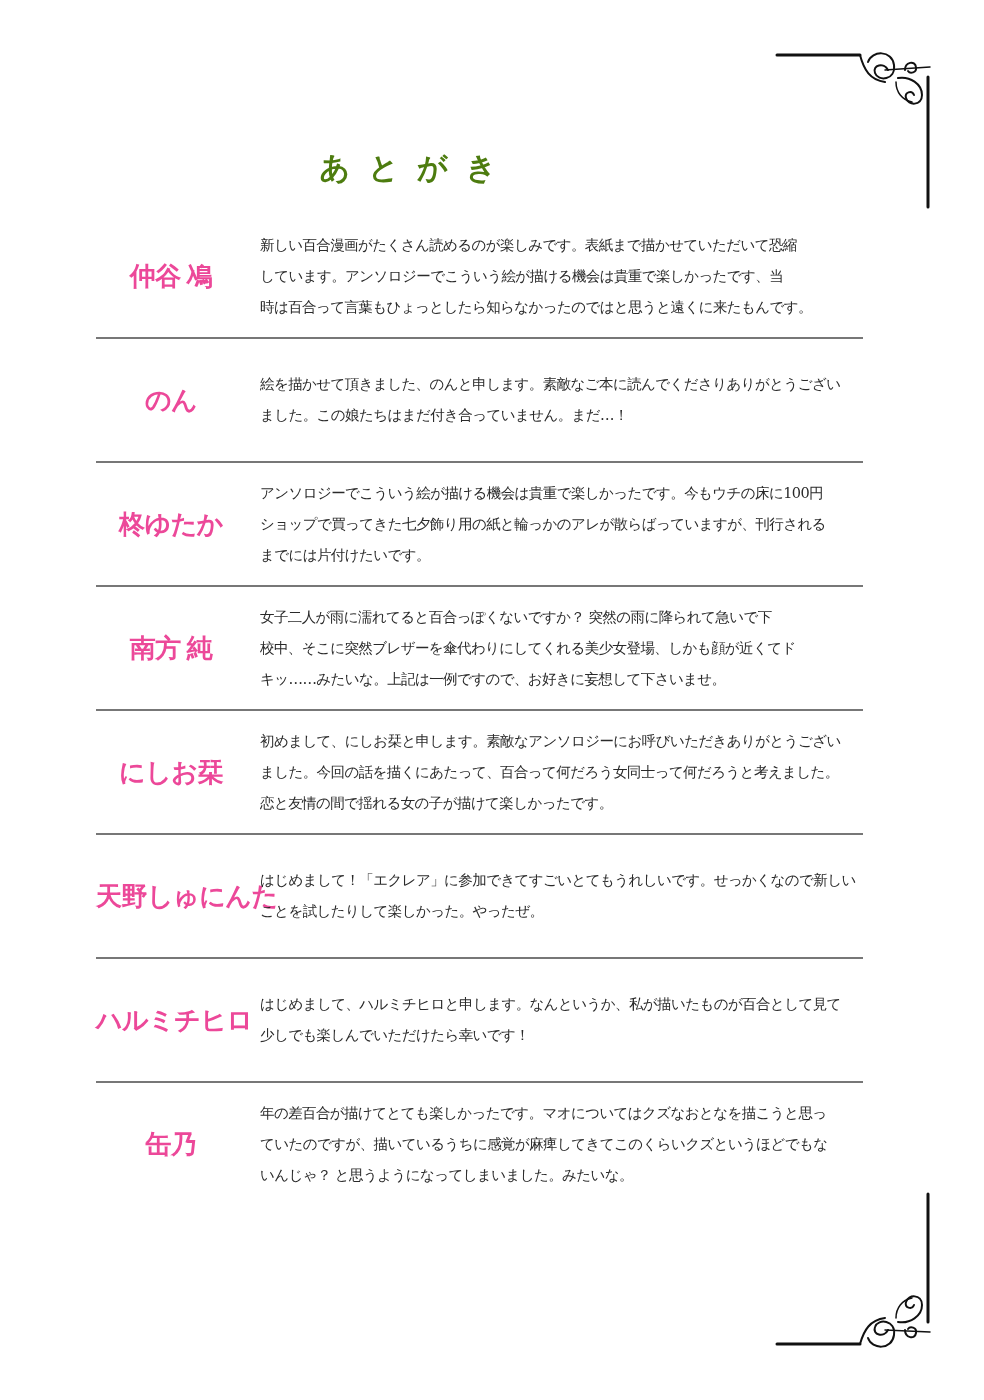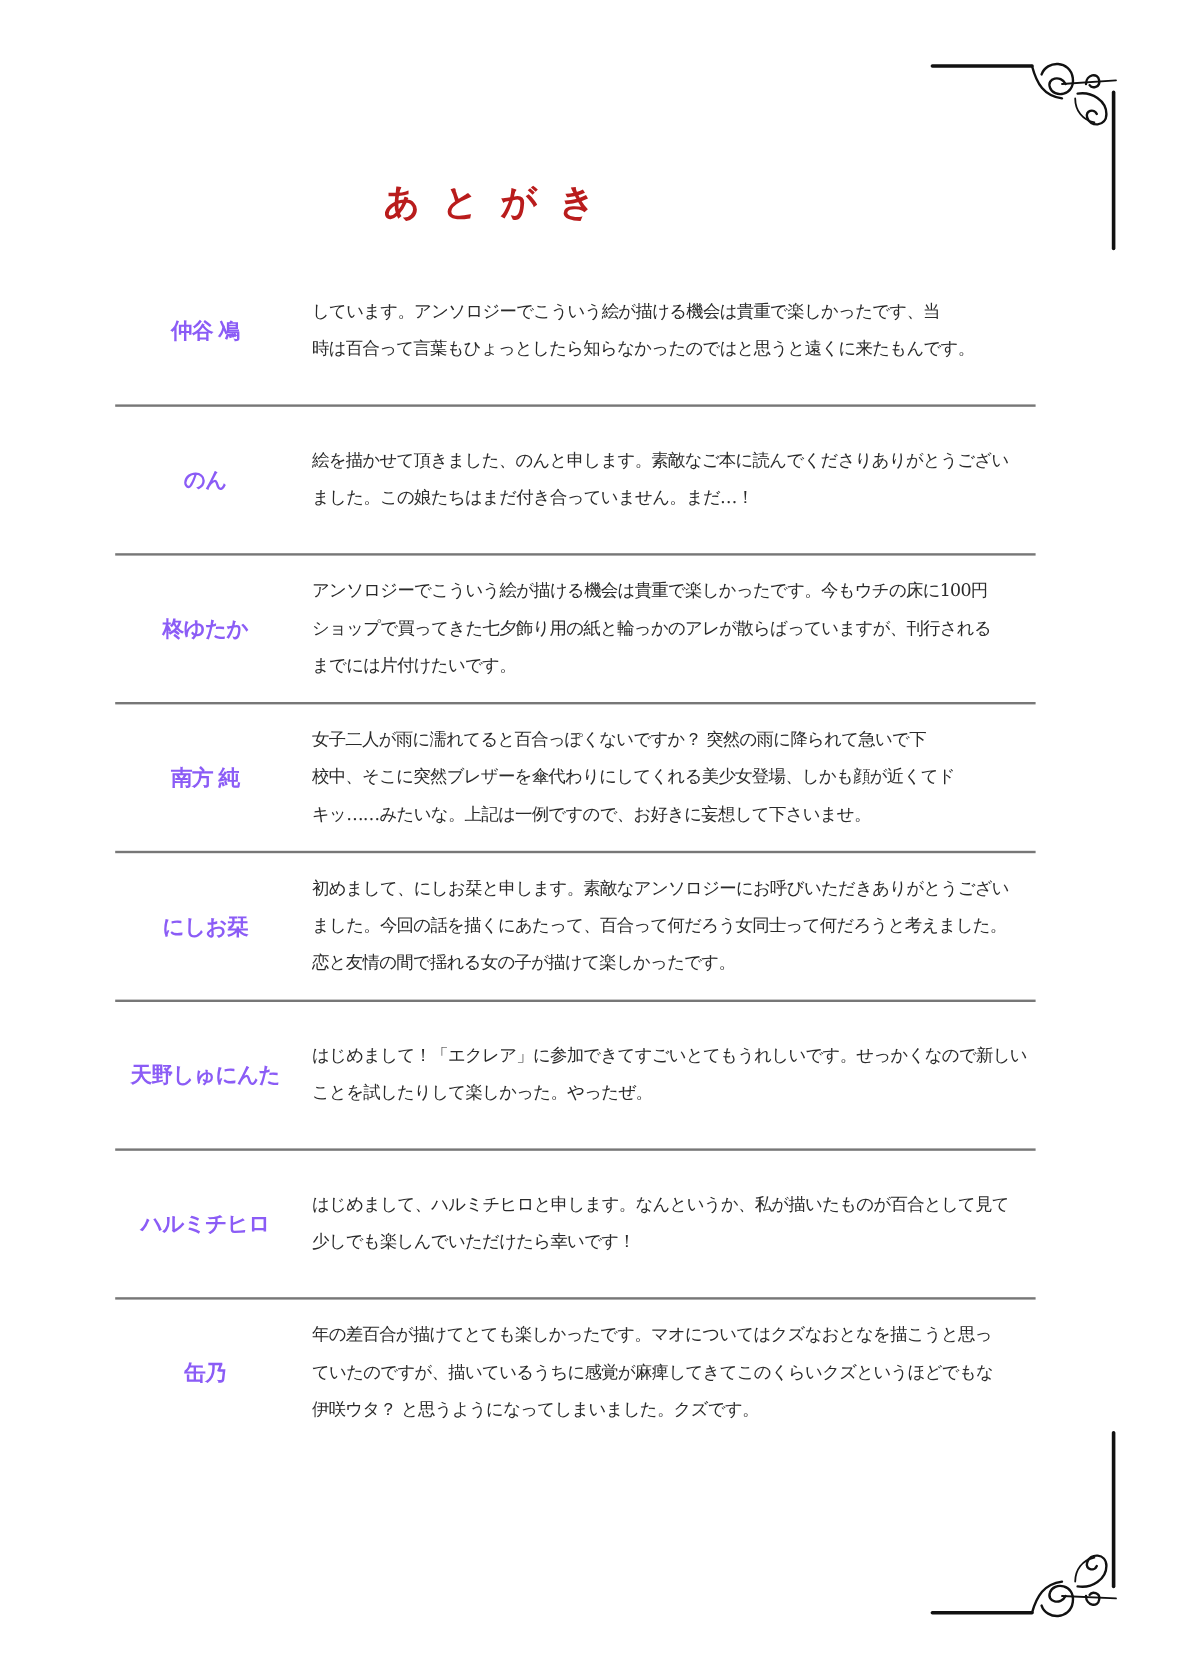--- a/index.html
+++ b/index.html
@@ -23,21 +23,21 @@
     .corner-bottom { left: 760px; top: 1180px; }
     .title {
       position: absolute;
       top: 128px;
       left: 0;
       width: 816px;
       text-align: center;
       font-family: "DejaVu Serif", serif;
       font-size: 30px;
       letter-spacing: 18px;
-      color: #b91c1c;
+      color: #4d7c0f;
       padding-left: 18px;
       box-sizing: border-box;
     }
     .entries {
       position: absolute;
       top: 215px;
       left: 96px;
       width: 767px;
     }
     .entry {
@@ -46,24 +46,24 @@
       border-bottom: 2px solid #777;
       display: flex;
       align-items: center;
     }
     .entry:last-child {
       border-bottom: none;
     }
     .entry-name {
       width: 150px;
       text-align: center;
-      font-family: Liberation Sans, sans-serif;
+      font-family: Liberation Serif, serif;
       font-weight: bold;
-      font-size: 18px;
-      color: #8b5cf6;
+      font-size: 26px;
+      color: #ec4899;
       flex-shrink: 0;
       white-space: nowrap;
       letter-spacing: -0.5px;
     }
     .entry-text {
       position: absolute;
       left: 164px;
       right: 0;
       font-family: "DejaVu Serif", serif;
       font-size: 14.5px;
@@ -106,20 +106,21 @@
   </g>
 </svg>
 
 <h1 class="title">あとがき</h1>
 
 <div class="entries">
 
   <div class="entry">
     <div class="entry-name">仲谷 鳰</div>
     <div class="entry-text">
+      <span class="line">新しい百合漫画がたくさん読めるのが楽しみです。表紙まで描かせていただいて恐縮</span>
       <span class="line">しています。アンソロジーでこういう絵が描ける機会は貴重で楽しかったです、当</span>
       <span class="line">時は百合って言葉もひょっとしたら知らなかったのではと思うと遠くに来たもんです。</span>
     </div>
   </div>
 
   <div class="entry">
     <div class="entry-name">のん</div>
     <div class="entry-text">
       <span class="line">絵を描かせて頂きました、のんと申します。素敵なご本に読んでくださりありがとうござい</span>
       <span class="line">ました。この娘たちはまだ付き合っていません。まだ…！</span>
@@ -167,18 +168,18 @@
       <span class="line">はじめまして、ハルミチヒロと申します。なんというか、私が描いたものが百合として見て</span>
       <span class="line">少しでも楽しんでいただけたら幸いです！</span>
     </div>
   </div>
 
   <div class="entry">
     <div class="entry-name">缶乃</div>
     <div class="entry-text">
       <span class="line">年の差百合が描けてとても楽しかったです。マオについてはクズなおとなを描こうと思っ</span>
       <span class="line">ていたのですが、描いているうちに感覚が麻痺してきてこのくらいクズというほどでもな</span>
-      <span class="line">伊咲ウタ？ と思うようになってしまいました。クズです。</span>
+      <span class="line">いんじゃ？ と思うようになってしまいました。みたいな。</span>
     </div>
   </div>
 
 
 </div>
 
 </body></html>

